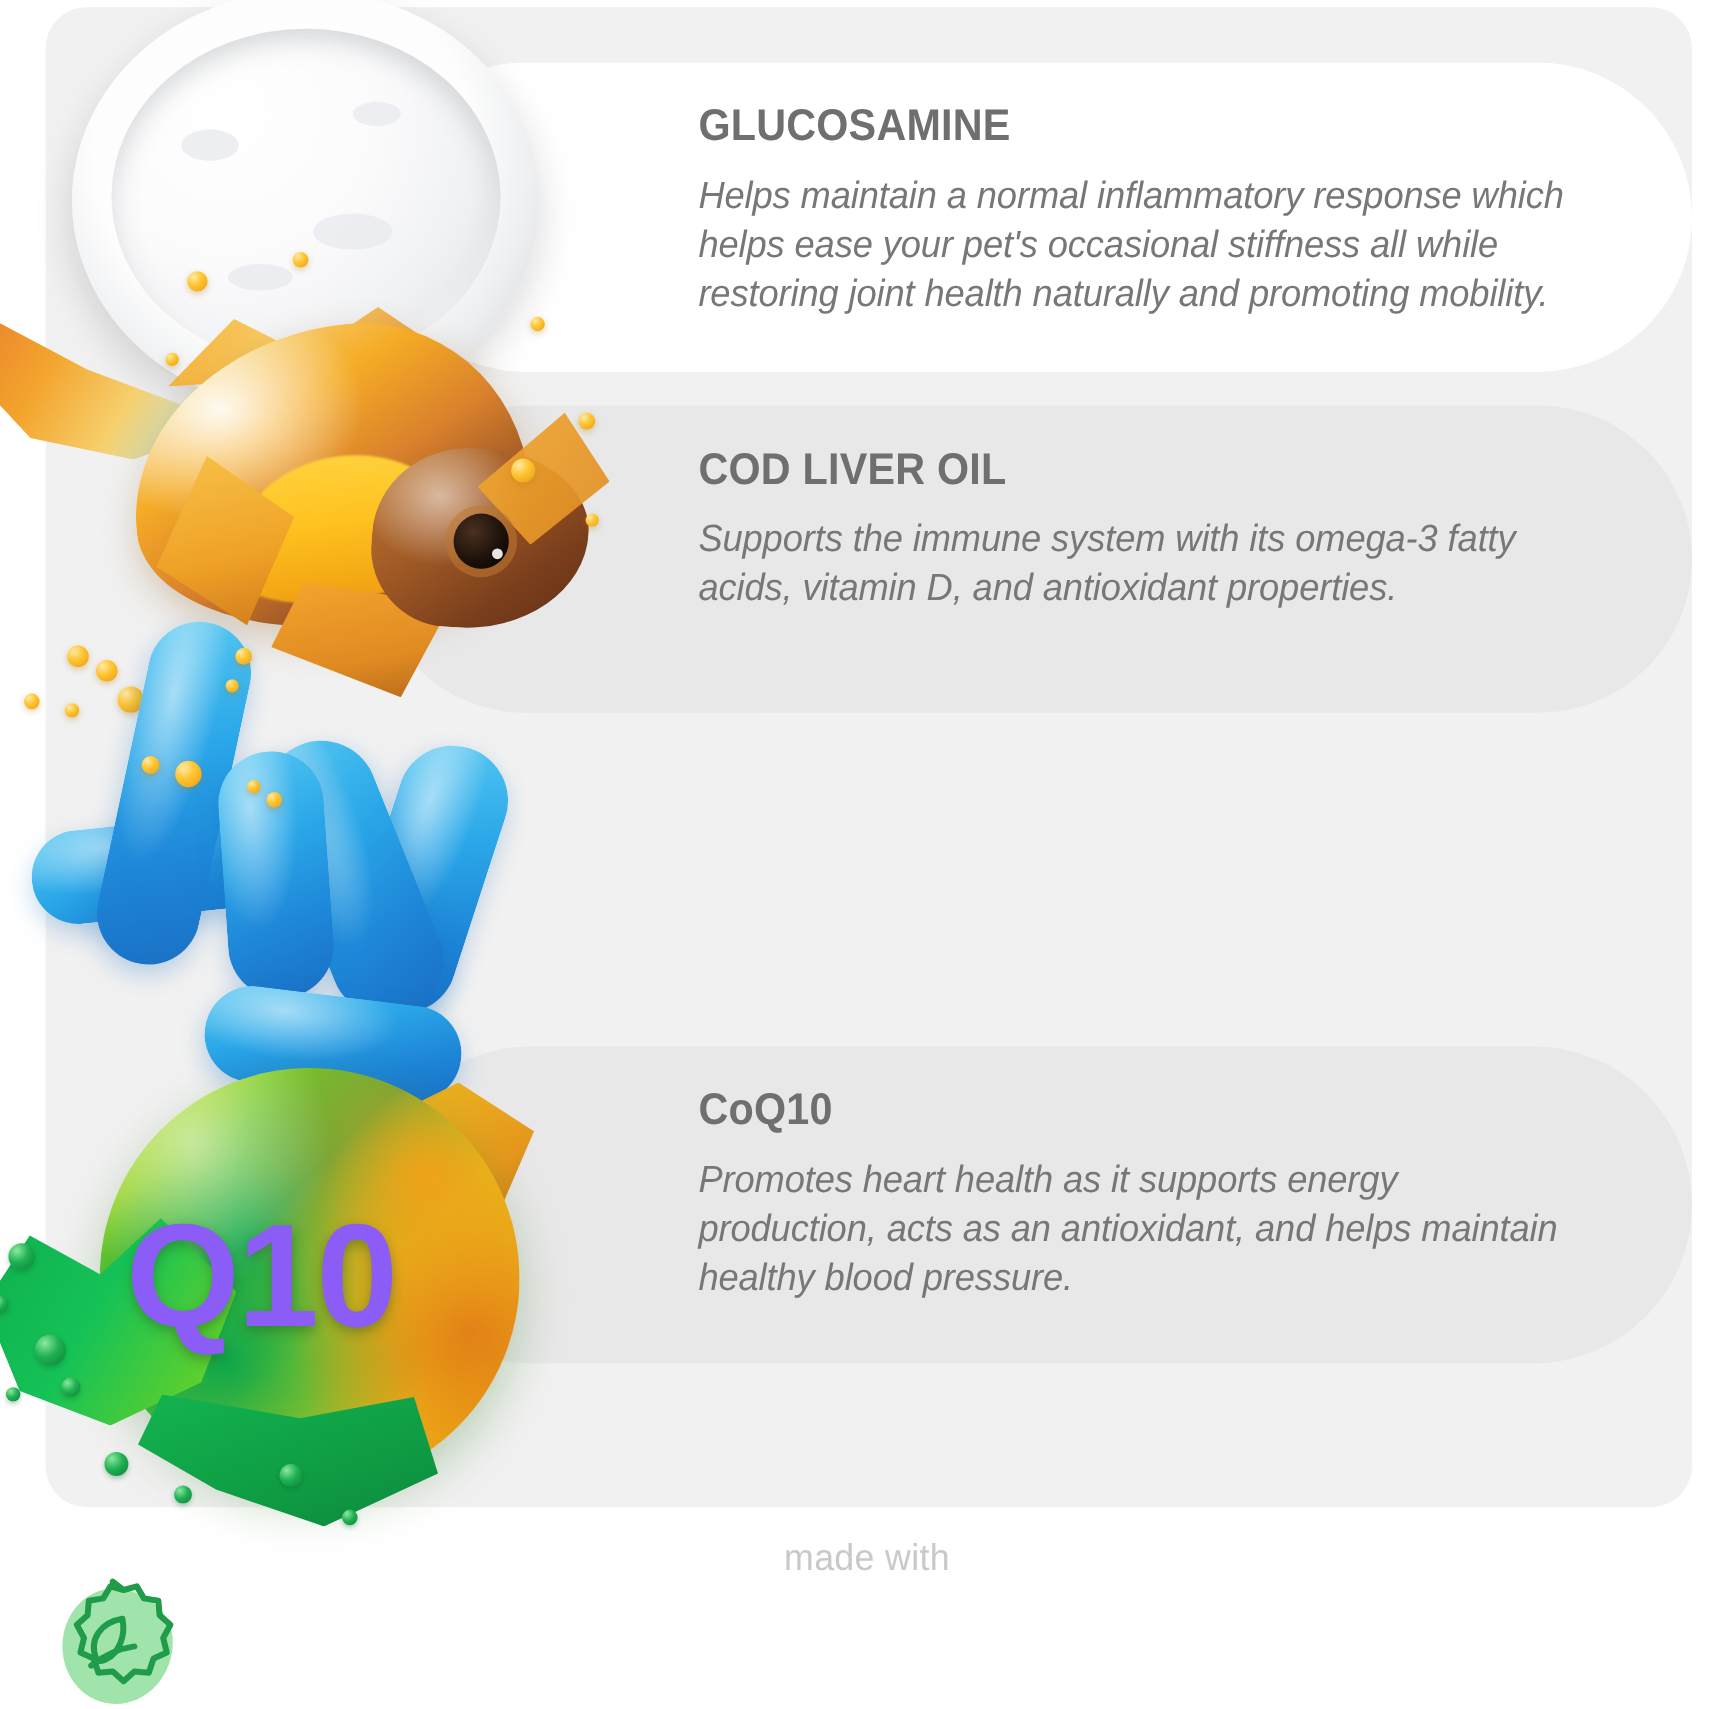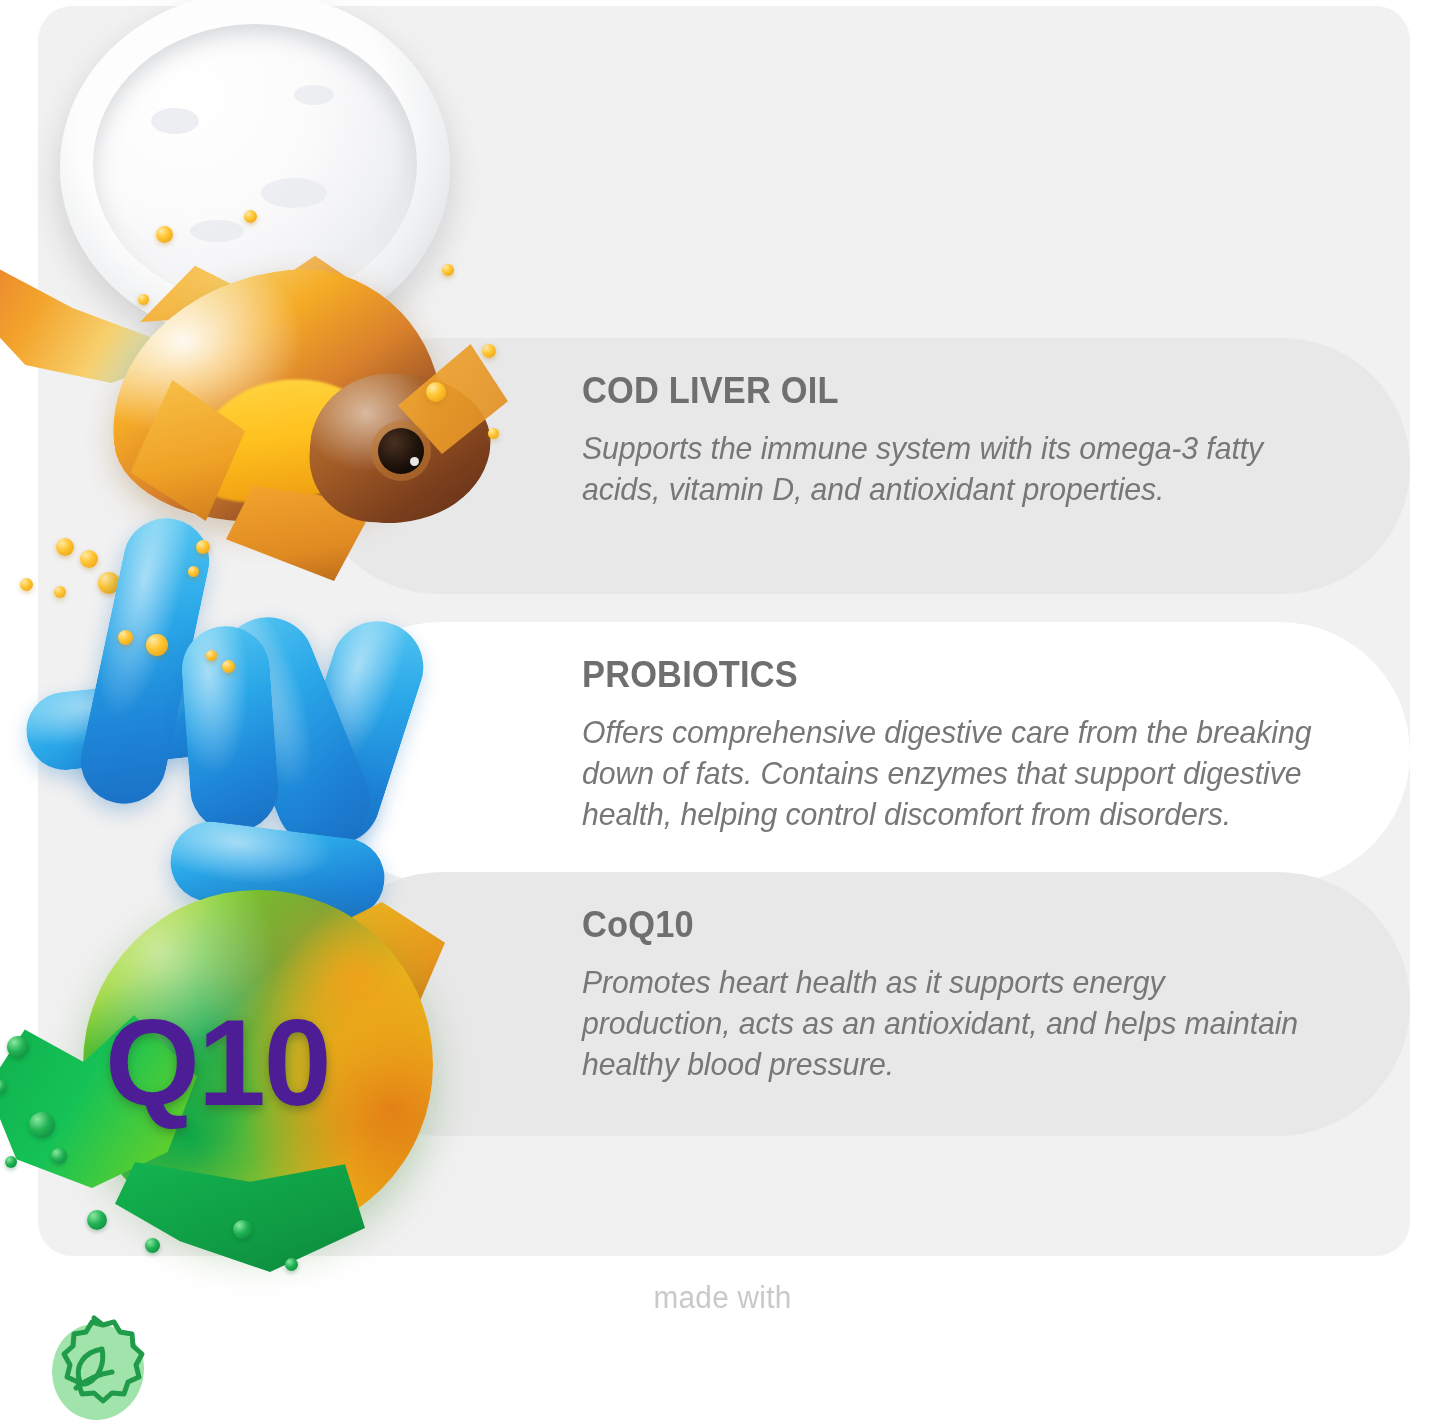--- a/index.html
+++ b/index.html
@@ -182,21 +182,21 @@
     clip-path:polygon(10% 30%, 58% 0%, 100% 34%, 80% 92%, 28% 100%, 0% 66%);
     opacity:.95;
   }
   .gdrop{
     position:absolute; border-radius:50%;
     background:radial-gradient(circle at 32% 28%, #8ae8a0 0%, #1fb152 45%, #0c7f39 100%);
     box-shadow:0 2px 4px rgba(10,90,40,.3);
   }
   #q10-text{
     position:absolute; left:110px; top:122px; width:320px;
-    font-size:122px; font-weight:700; color:#4c1d95; letter-spacing:-2px;
+    font-size:122px; font-weight:700; color:#8b5cf6; letter-spacing:-2px;
     font-family:"Liberation Sans", sans-serif;
     text-shadow:0 4px 10px rgba(40,90,30,.45);
     line-height:1;
   }
 
   
   #footer{ position:absolute; left:0; top:1258px; width:1445px; height:166px; }
 
   #made-with{
     position:absolute; left:0; top:22px; width:1445px; text-align:center;
@@ -225,30 +225,30 @@
   }
   #leaf-badge svg{ position:absolute; left:0; top:0; }
 </style>
 </head>
 <body>
 
 <div id="panel"></div>
 
 <div id="cards">
 
+  <div class="card light" id="card-0">
+    <div class="card-title">GLUCOSAMINE</div>
+    <div class="card-desc">Helps maintain a normal inflammatory response which helps ease your pet's occasional stiffness all while restoring joint health naturally and promoting mobility.</div>
+  </div>
 
   <div class="card dim" id="card-1">
     <div class="card-title">COD LIVER OIL</div>
     <div class="card-desc">Supports the immune system with its omega-3 fatty acids, vitamin D, and antioxidant properties.</div>
   </div>
 
-  <div class="card light" id="card-2">
-    <div class="card-title">PROBIOTICS</div>
-    <div class="card-desc">Offers comprehensive digestive care from the breaking down of fats. Contains enzymes that support digestive health, helping control discomfort from disorders.</div>
-  </div>
 
   <div class="card dim" id="card-3">
     <div class="card-title">CoQ10</div>
     <div class="card-desc">Promotes heart health as it supports energy production, acts as an antioxidant, and helps maintain healthy blood pressure.</div>
   </div>
 
 </div>
 
 <div id="art">
 

